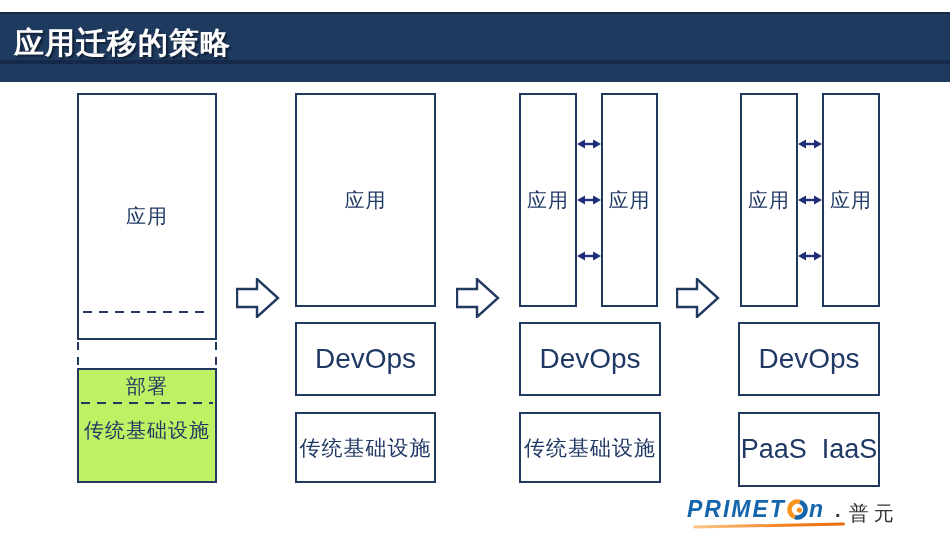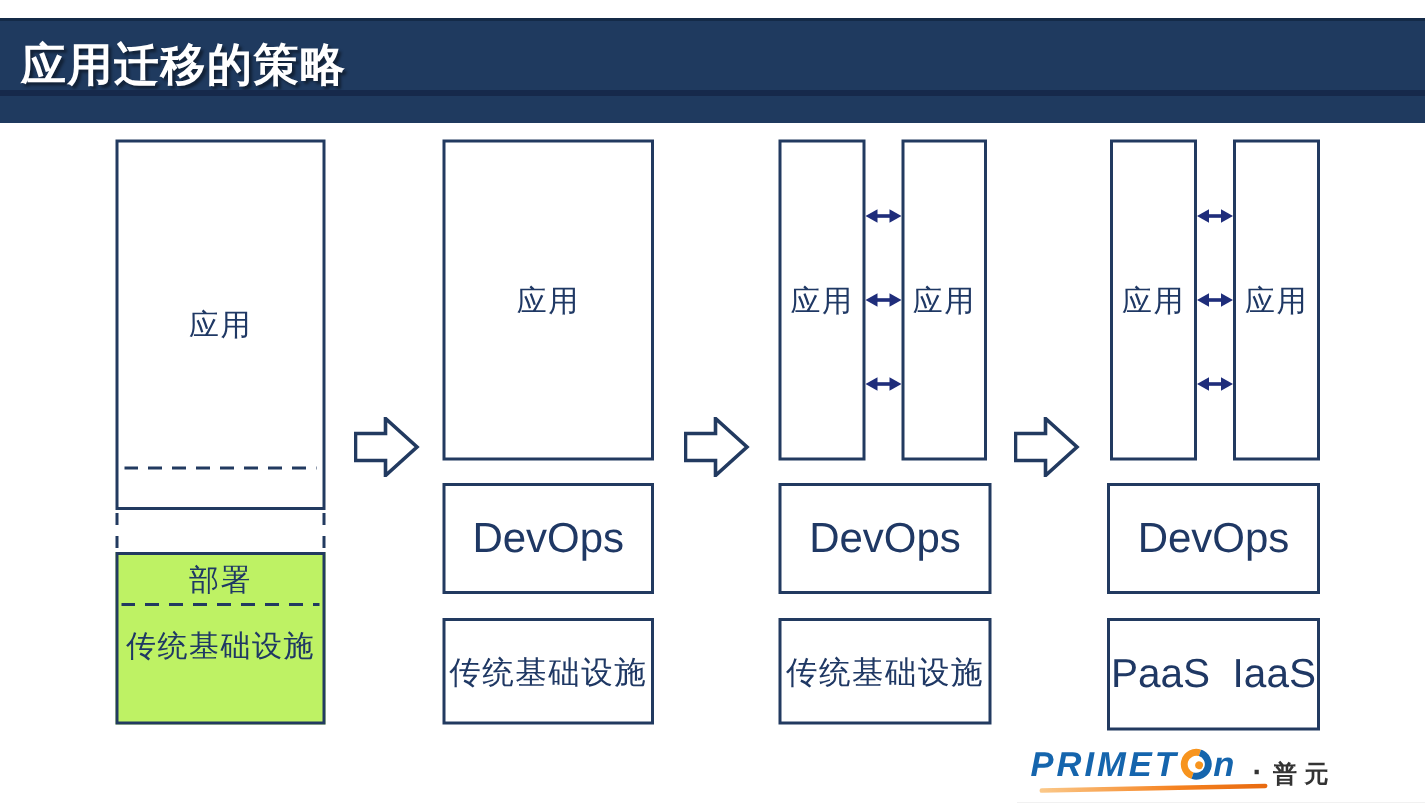--- a/index.html
+++ b/index.html
@@ -49,21 +49,21 @@
   .sync-arrow{position:absolute;width:24px;height:12px;}
 
   
   .logo{position:absolute;left:687px;top:495px;height:32px;display:flex;align-items:flex-end;}
   .brand-wrap{position:relative;display:flex;align-items:center;padding-bottom:4px;}
   .brand-text{font-size:23px;font-weight:bold;font-style:italic;color:var(--logo_blue);letter-spacing:2px;}
   .brand-icon{margin:0 1px;transform:rotate(18deg);}
   .brand-swoosh{position:absolute;left:6px;bottom:0;width:152px;height:3px;border-radius:3px;
                 background:linear-gradient(90deg,#FBC98A,#F58220 60%,#E86A10);transform:rotate(-1.2deg);}
   .logo-sep{margin:0 7px 0 10px;font-size:20px;font-weight:bold;color:var(--logo_text);}
-  .logo-cjk{font-size:16px;font-weight:bold;color:var(--logo_text);letter-spacing:5px;}
+  .logo-cjk{font-size:20px;font-weight:normal;color:var(--logo_text);letter-spacing:5px;}
 </style>
 </head>
 <body>
 
 <div class="slide">
 
   <div class="header">
     <div class="header-title">应用迁移的策略</div>
   </div>
   <div class="header-rule"></div>

